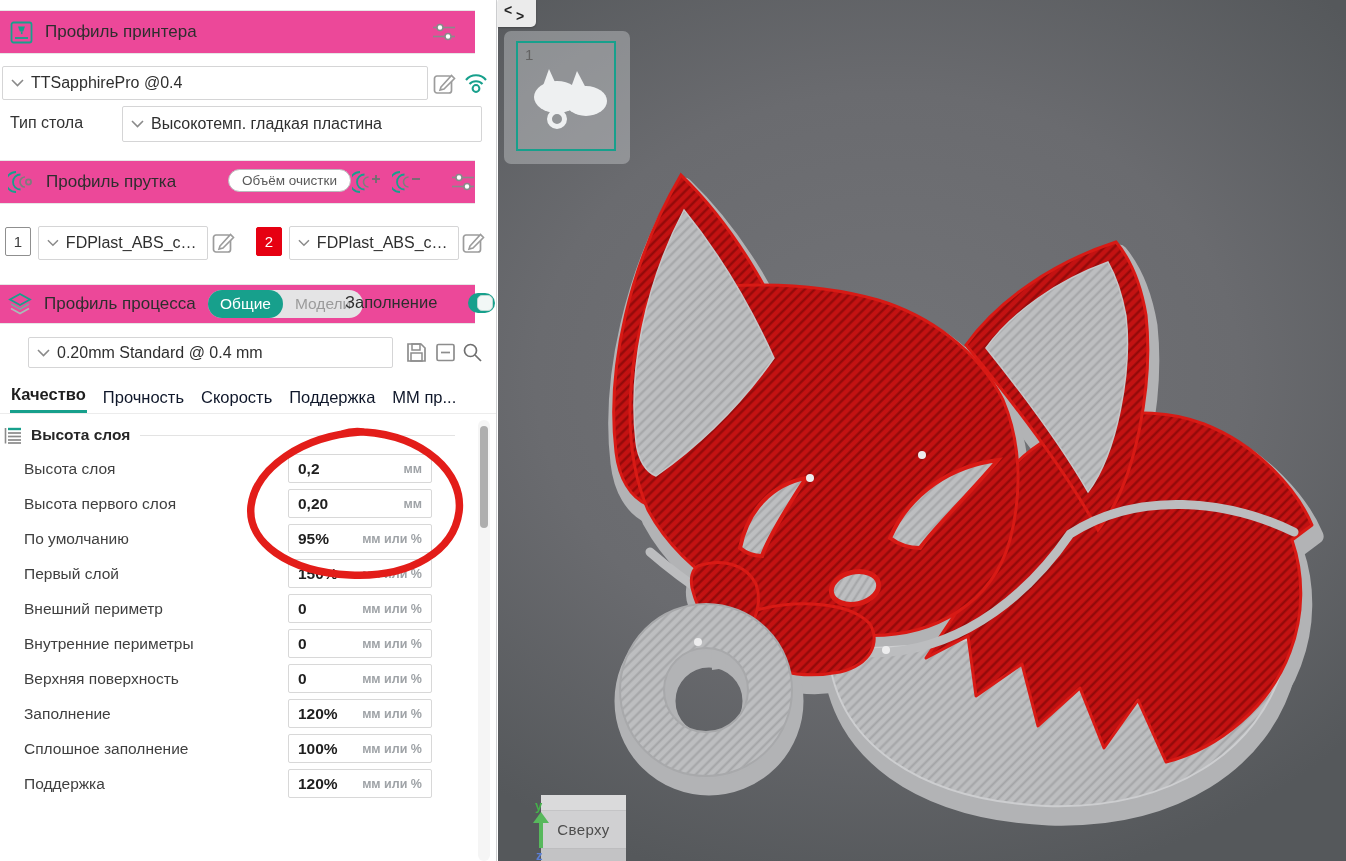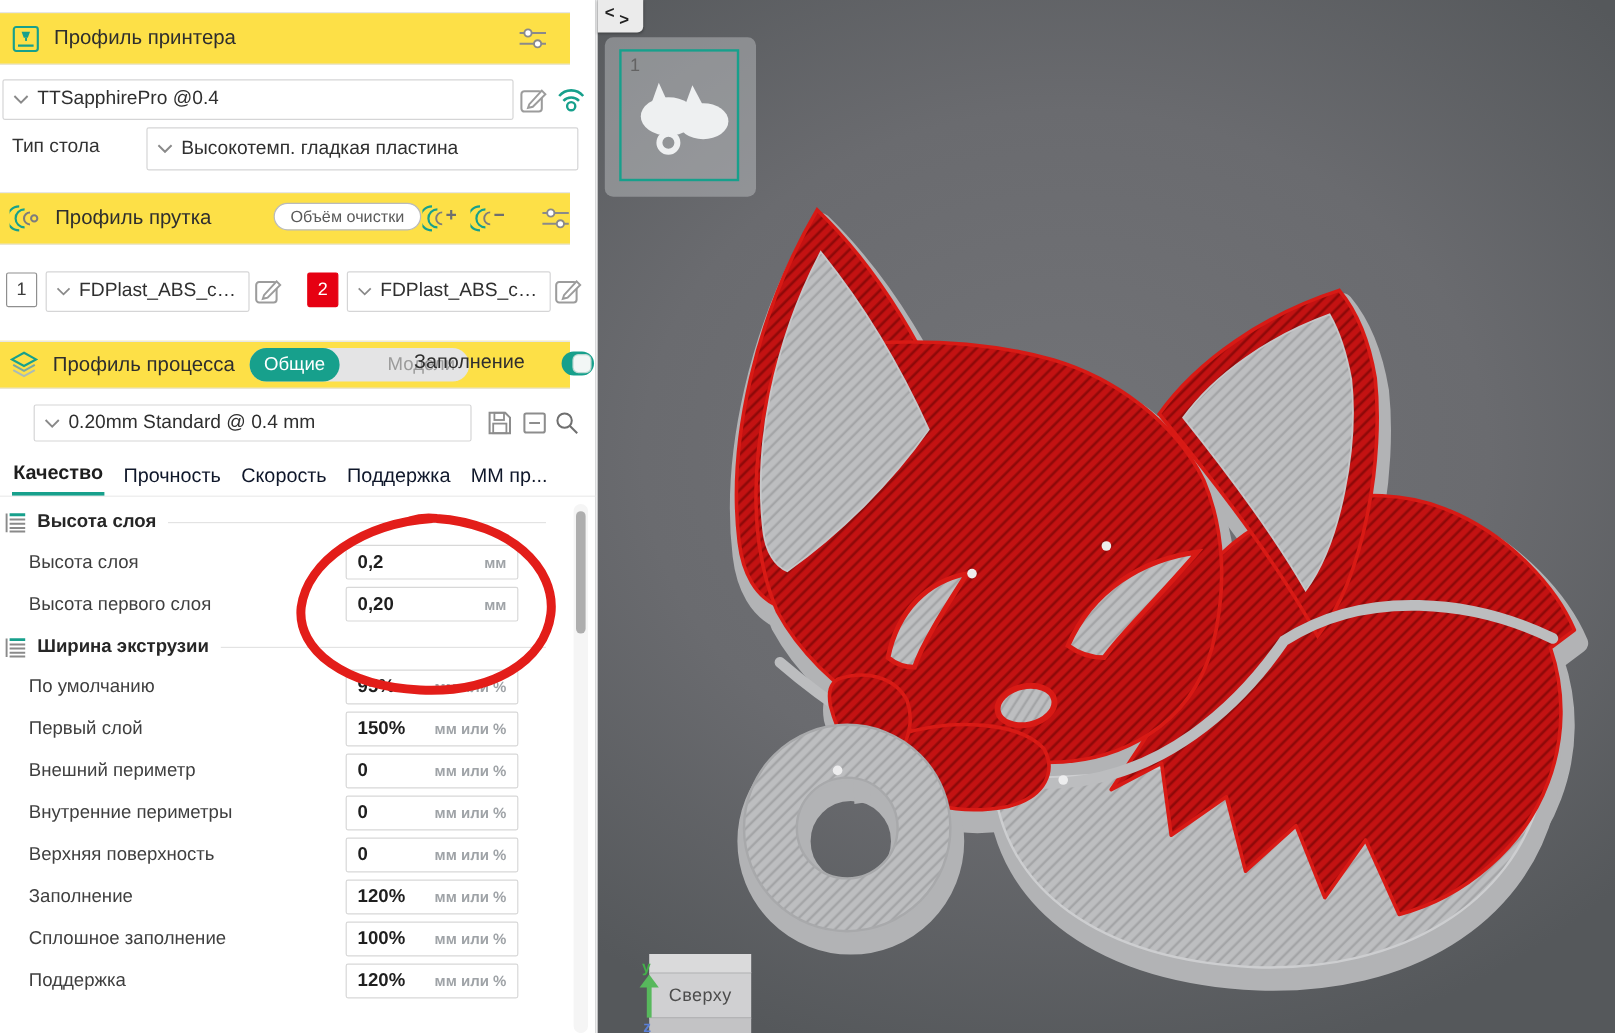--- a/index.html
+++ b/index.html
@@ -3,21 +3,21 @@
 <meta charset="utf-8">
 <style>
   html,body{margin:0;padding:0;width:1346px;height:861px;overflow:hidden;
     font-family:"Liberation Sans","DejaVu Sans",sans-serif;background:#fff;}
   *{box-sizing:border-box;}
   .root{position:relative;width:1346px;height:861px;}
 
   
   .panel{position:absolute;left:0;top:0;width:497px;height:861px;background:#fff;
     border-right:1px solid #cfd0d2;overflow:hidden;}
-  .ghdr{position:absolute;left:0;width:475px;height:44px;background:#fde047;
+  .ghdr{position:absolute;left:0;width:475px;height:44px;background:#ec4899;
     border-top:1px solid #e6e6e6;border-bottom:1px solid #e6e6e6;display:flex;align-items:center;}
   .ghdr .title{font-size:17px;color:#2e2e2e;margin-left:12px;}
   .iconbox{display:flex;align-items:center;justify-content:center;}
   .selectbox{position:absolute;height:34px;border:1px solid #d5d5d6;border-radius:2px;background:#fff;
     display:flex;align-items:center;padding:0 8px;gap:7px;}
   .selectbox .seltext{font-size:16px;color:#2f2f2f;white-space:nowrap;overflow:hidden;text-overflow:ellipsis;}
   .label{font-size:16px;color:#333;}
   .pillbtn{position:absolute;height:23px;border:1px solid #b9babc;border-radius:14px;background:#fff;
     display:flex;align-items:center;padding:0 13px;font-size:13.5px;color:#5a5a5a;}
   .numchip{position:absolute;width:26px;height:29px;border:1px solid #8f8f8f;border-radius:2px;background:#fff;
@@ -193,21 +193,21 @@
     <div class="ghdr" style="top:284px;height:40px;">
       <span class="iconbox" style="margin-left:8px;">
         <svg width="24" height="24" viewBox="0 0 24 24">
           <path d="M12 2 L22 7.5 L12 13 L2 7.5 Z" fill="none" stroke="var(--accent)" stroke-width="1.8"></path>
           <path d="M3 12 L12 17 L21 12" fill="none" stroke="#7aa8a0" stroke-width="1.7"></path>
           <path d="M3 16.5 L12 21.5 L21 16.5" fill="none" stroke="#a9bcb8" stroke-width="1.7"></path>
         </svg>
       </span>
       <span class="title">Профиль процесса</span>
     </div>
-    <div class="segpill" style="left:208px;top:290px;gap:28px;">
+    <div class="segpill" style="left:208px;top:290px;">
       <span class="seg on">Общие</span>
       <span class="seg">Модели</span>
     </div>
     <span class="label" style="position:absolute;left:345px;top:293px;font-size:16.5px;color:#2e2e2e;">Заполнение</span>
     <div class="switch" style="left:468px;top:293px;">
         <div class="knob"></div>
       </div>
 
     <div class="selectbox" style="left:28px;top:337px;width:365px;height:31px;">
       <svg width="13" height="8" viewBox="0 0 13 8">
@@ -262,32 +262,20 @@
             <span class="val">0,2</span>
             <span class="unit">мм</span>
           </div>
         </div>
         <div class="srow">
           <span class="slabel">Высота первого слоя</span>
           <div class="inputbox">
             <span class="val">0,20</span>
             <span class="unit">мм</span>
           </div>
-        </div>
-        <div class="sechdr">
-          <svg width="19" height="19" viewBox="0 0 19 19">
-            <line x1="4" x2="17" y1="3" y2="3" stroke="#17a08c" stroke-width="2.4"></line>
-            <line x1="4" x2="17" y1="7" y2="7" stroke="#8a8a8a" stroke-width="1.7"></line>
-            <line x1="4" x2="17" y1="10.5" y2="10.5" stroke="#8a8a8a" stroke-width="1.7"></line>
-            <line x1="4" x2="17" y1="14" y2="14" stroke="#8a8a8a" stroke-width="1.7"></line>
-            <line x1="4" x2="17" y1="17" y2="17" stroke="#8a8a8a" stroke-width="1.7"></line>
-            <line x1="1.5" x2="1.5" y1="2" y2="17.5" stroke="#8a8a8a" stroke-width="1.6"></line>
-          </svg>
-          <span class="sectitle">Ширина экструзии</span>
-          <div class="rule"></div>
         </div>
         <div class="srow">
           <span class="slabel">По умолчанию</span>
           <div class="inputbox">
             <span class="val">95%</span>
             <span class="unit">мм или %</span>
           </div>
         </div>
         <div class="srow">
           <span class="slabel">Первый слой</span>

